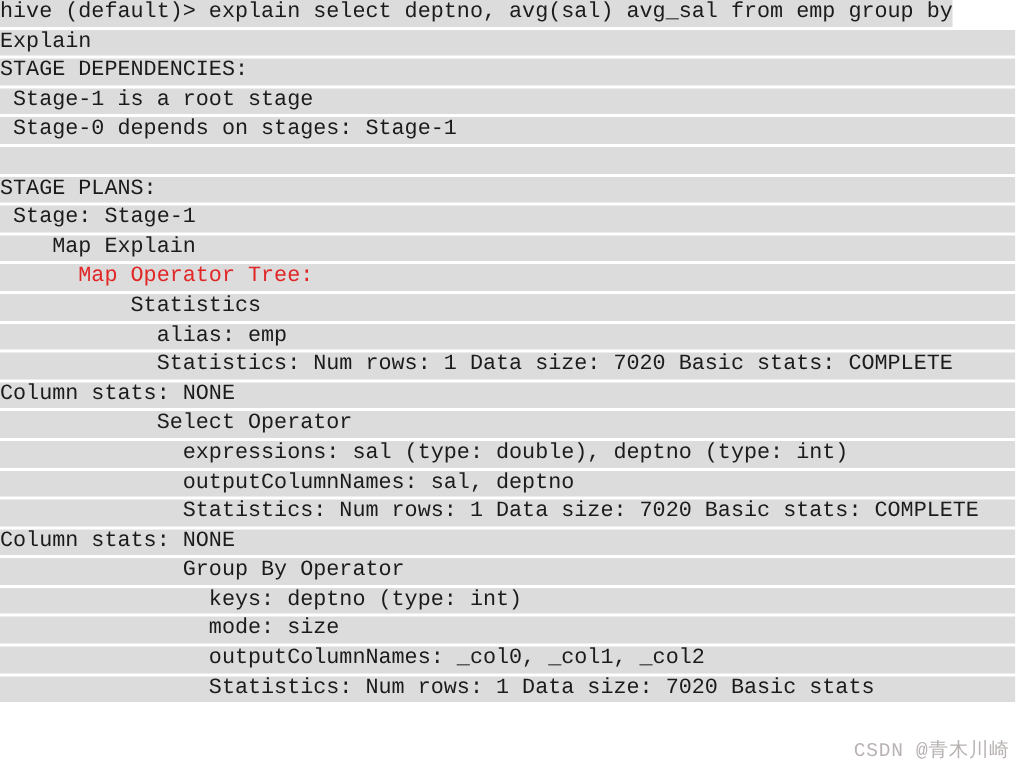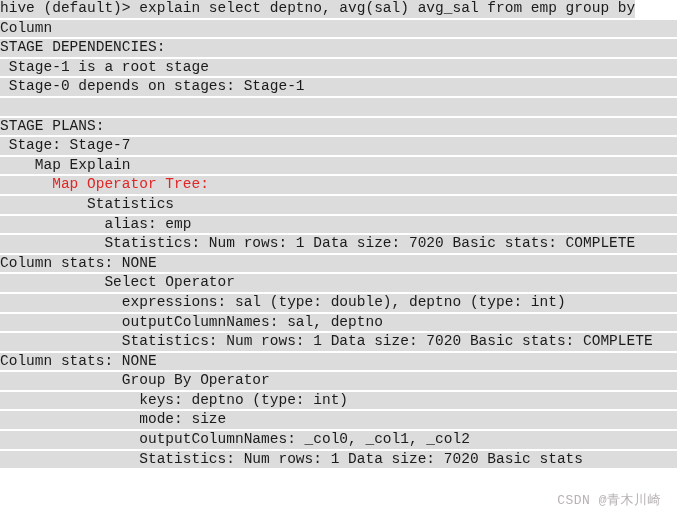--- a/index.html
+++ b/index.html
@@ -33,42 +33,42 @@
   }
   .line.fit span{
     display:inline-block;
     height:var(--line-h);
     line-height:var(--line-h);
     background:var(--band);
   }
   .line span.red{color:var(--red);text-align:right;}
   .watermark{
     position:absolute;
-    right:16px;
+    right:4px;
     bottom:1px;
     font-size:13px;
     line-height:17px;
     color:var(--watermark);
     letter-spacing:0.5px;
     white-space:pre;
   }
 </style>
 </head>
 <body>
 
 <div class="screen">
   <div>
       <div class="line fit"><span>hive (default)&gt; explain select deptno, avg(sal) avg_sal from emp group by</span></div>
-      <div class="line"><span>Column</span></div>
+      <div class="line"><span>Explain</span></div>
       <div class="line"><span>STAGE DEPENDENCIES:</span></div>
       <div class="line"><span> Stage-1 is a root stage</span></div>
       <div class="line"><span> Stage-0 depends on stages: Stage-1</span></div>
       <div class="line"><span></span></div>
       <div class="line"><span>STAGE PLANS:</span></div>
-      <div class="line"><span> Stage: Stage-7</span></div>
+      <div class="line"><span> Stage: Stage-1</span></div>
       <div class="line"><span>    Map Explain</span></div>
       <div class="line"><span class="red">      Map Operator Tree:</span></div>
       <div class="line"><span>          Statistics</span></div>
       <div class="line"><span>            alias: emp</span></div>
       <div class="line"><span>            Statistics: Num rows: 1 Data size: 7020 Basic stats: COMPLETE</span></div>
       <div class="line"><span>Column stats: NONE</span></div>
       <div class="line"><span>            Select Operator</span></div>
       <div class="line"><span>              expressions: sal (type: double), deptno (type: int)</span></div>
       <div class="line"><span>              outputColumnNames: sal, deptno</span></div>
       <div class="line"><span>              Statistics: Num rows: 1 Data size: 7020 Basic stats: COMPLETE</span></div>

